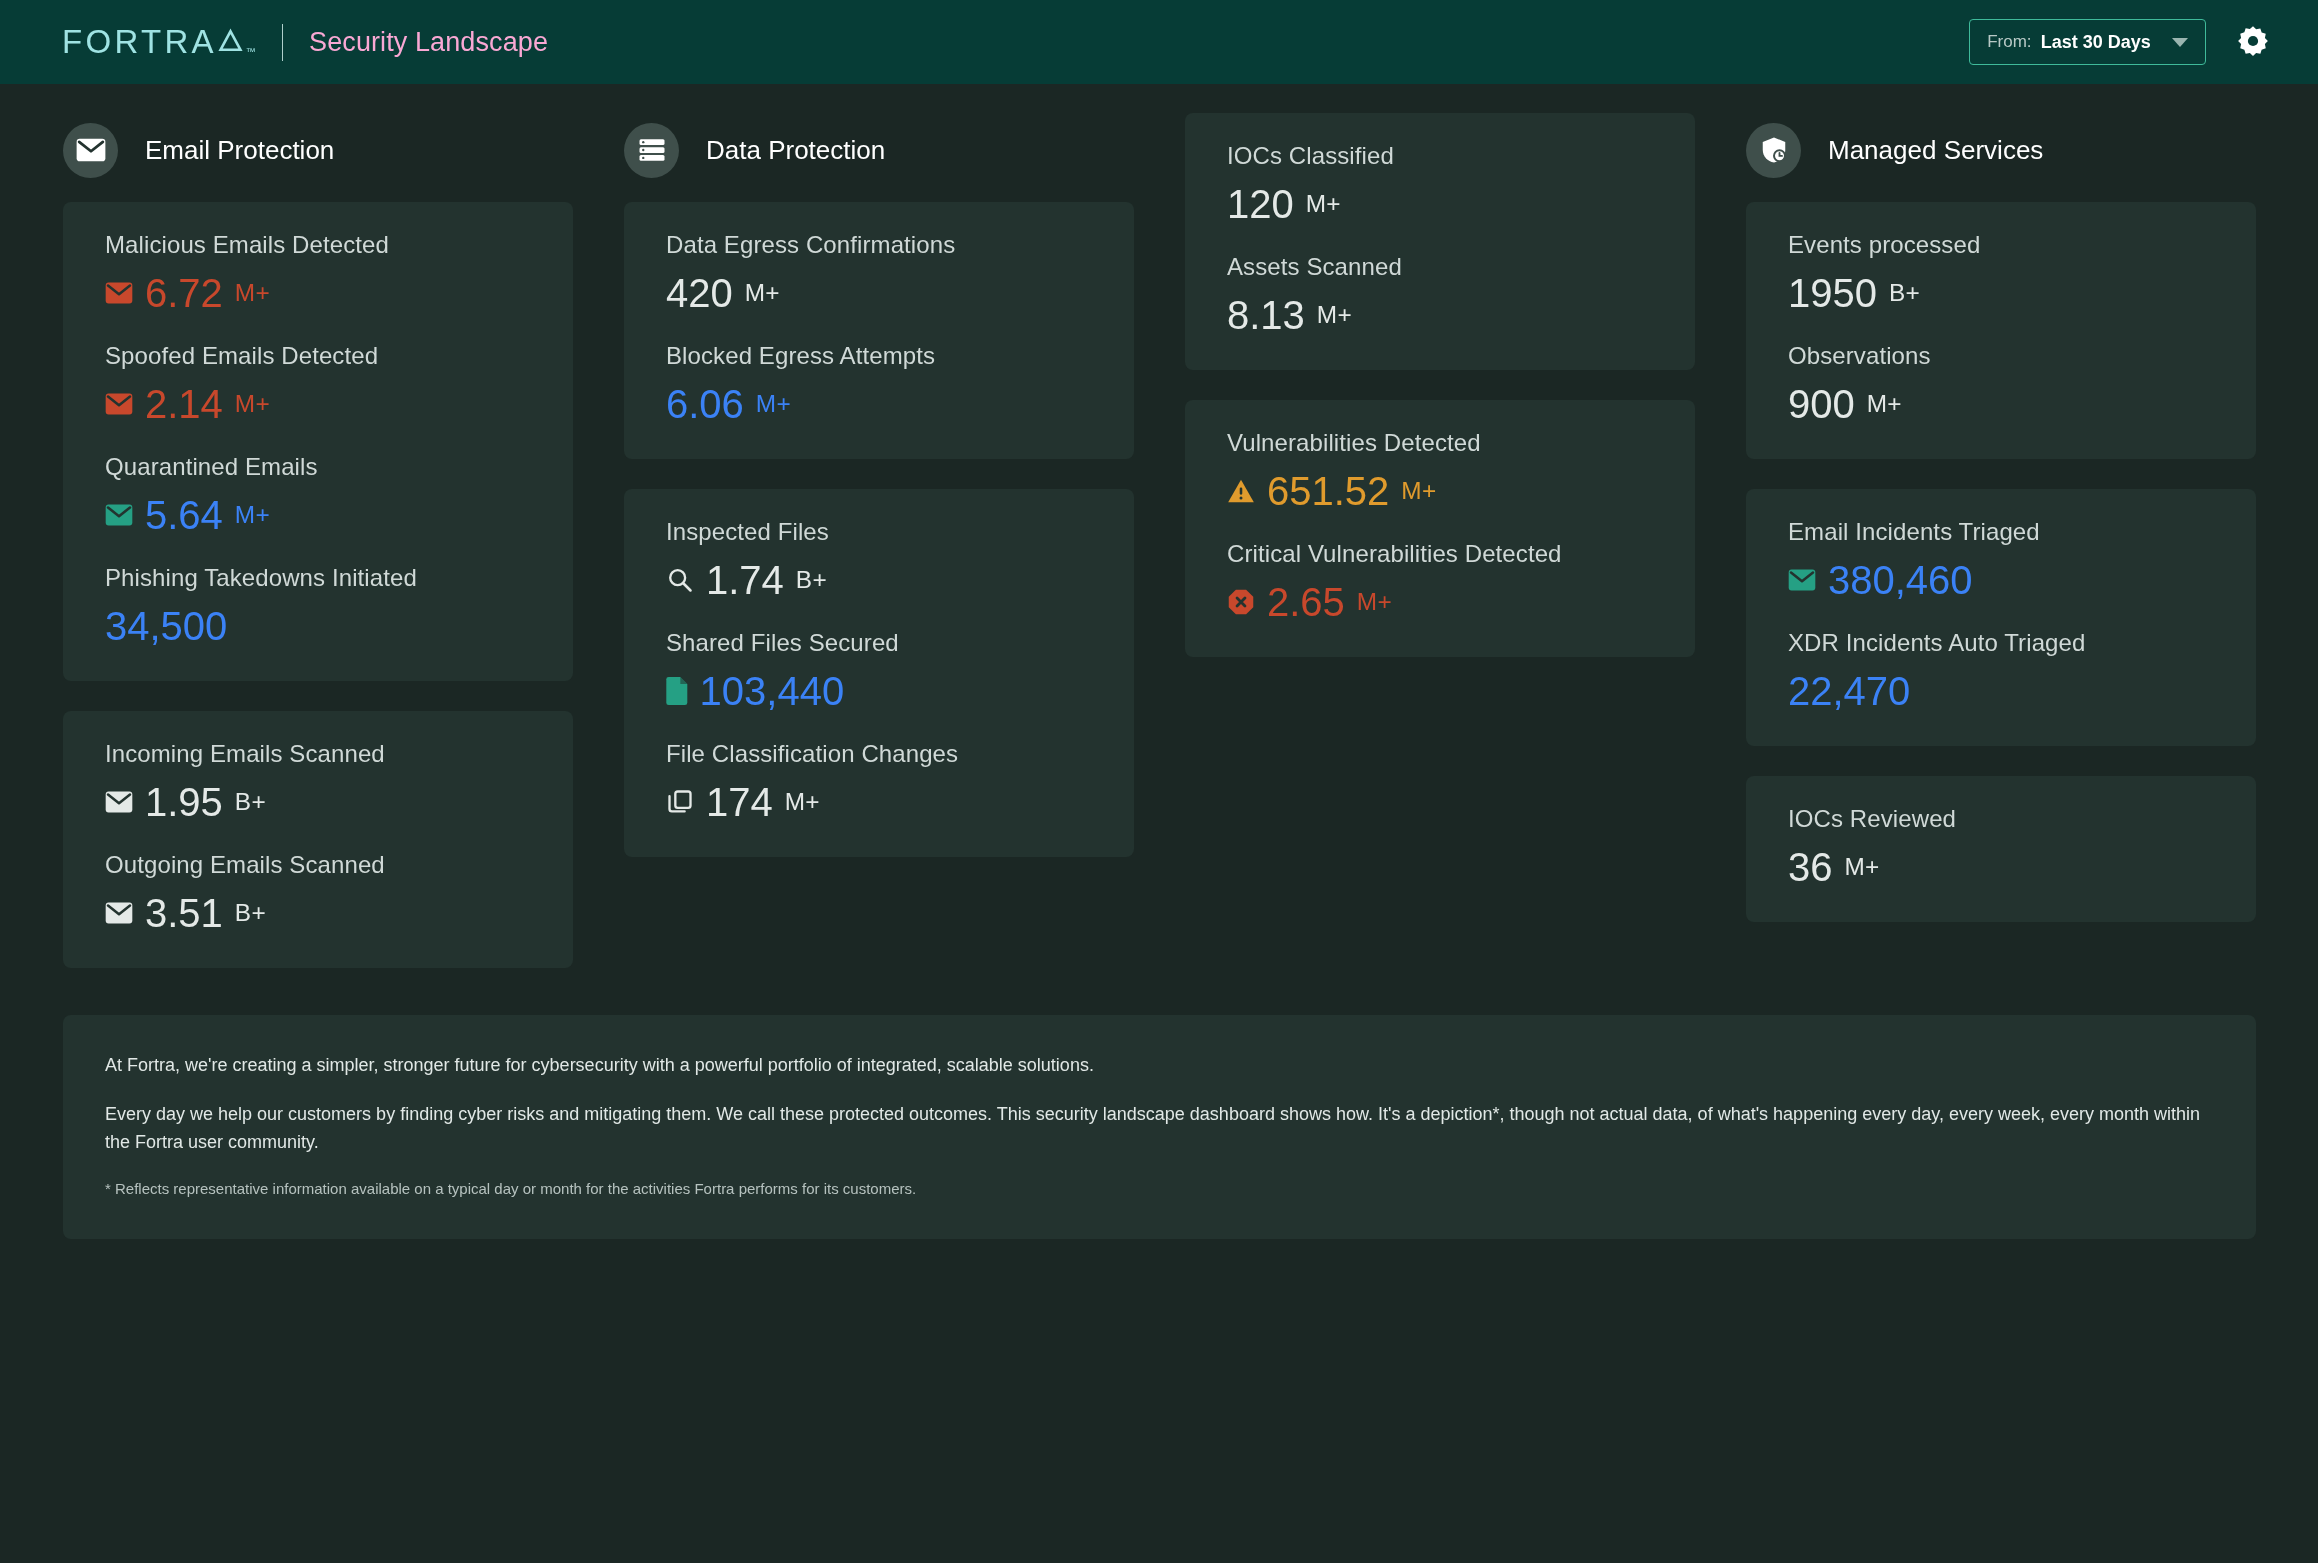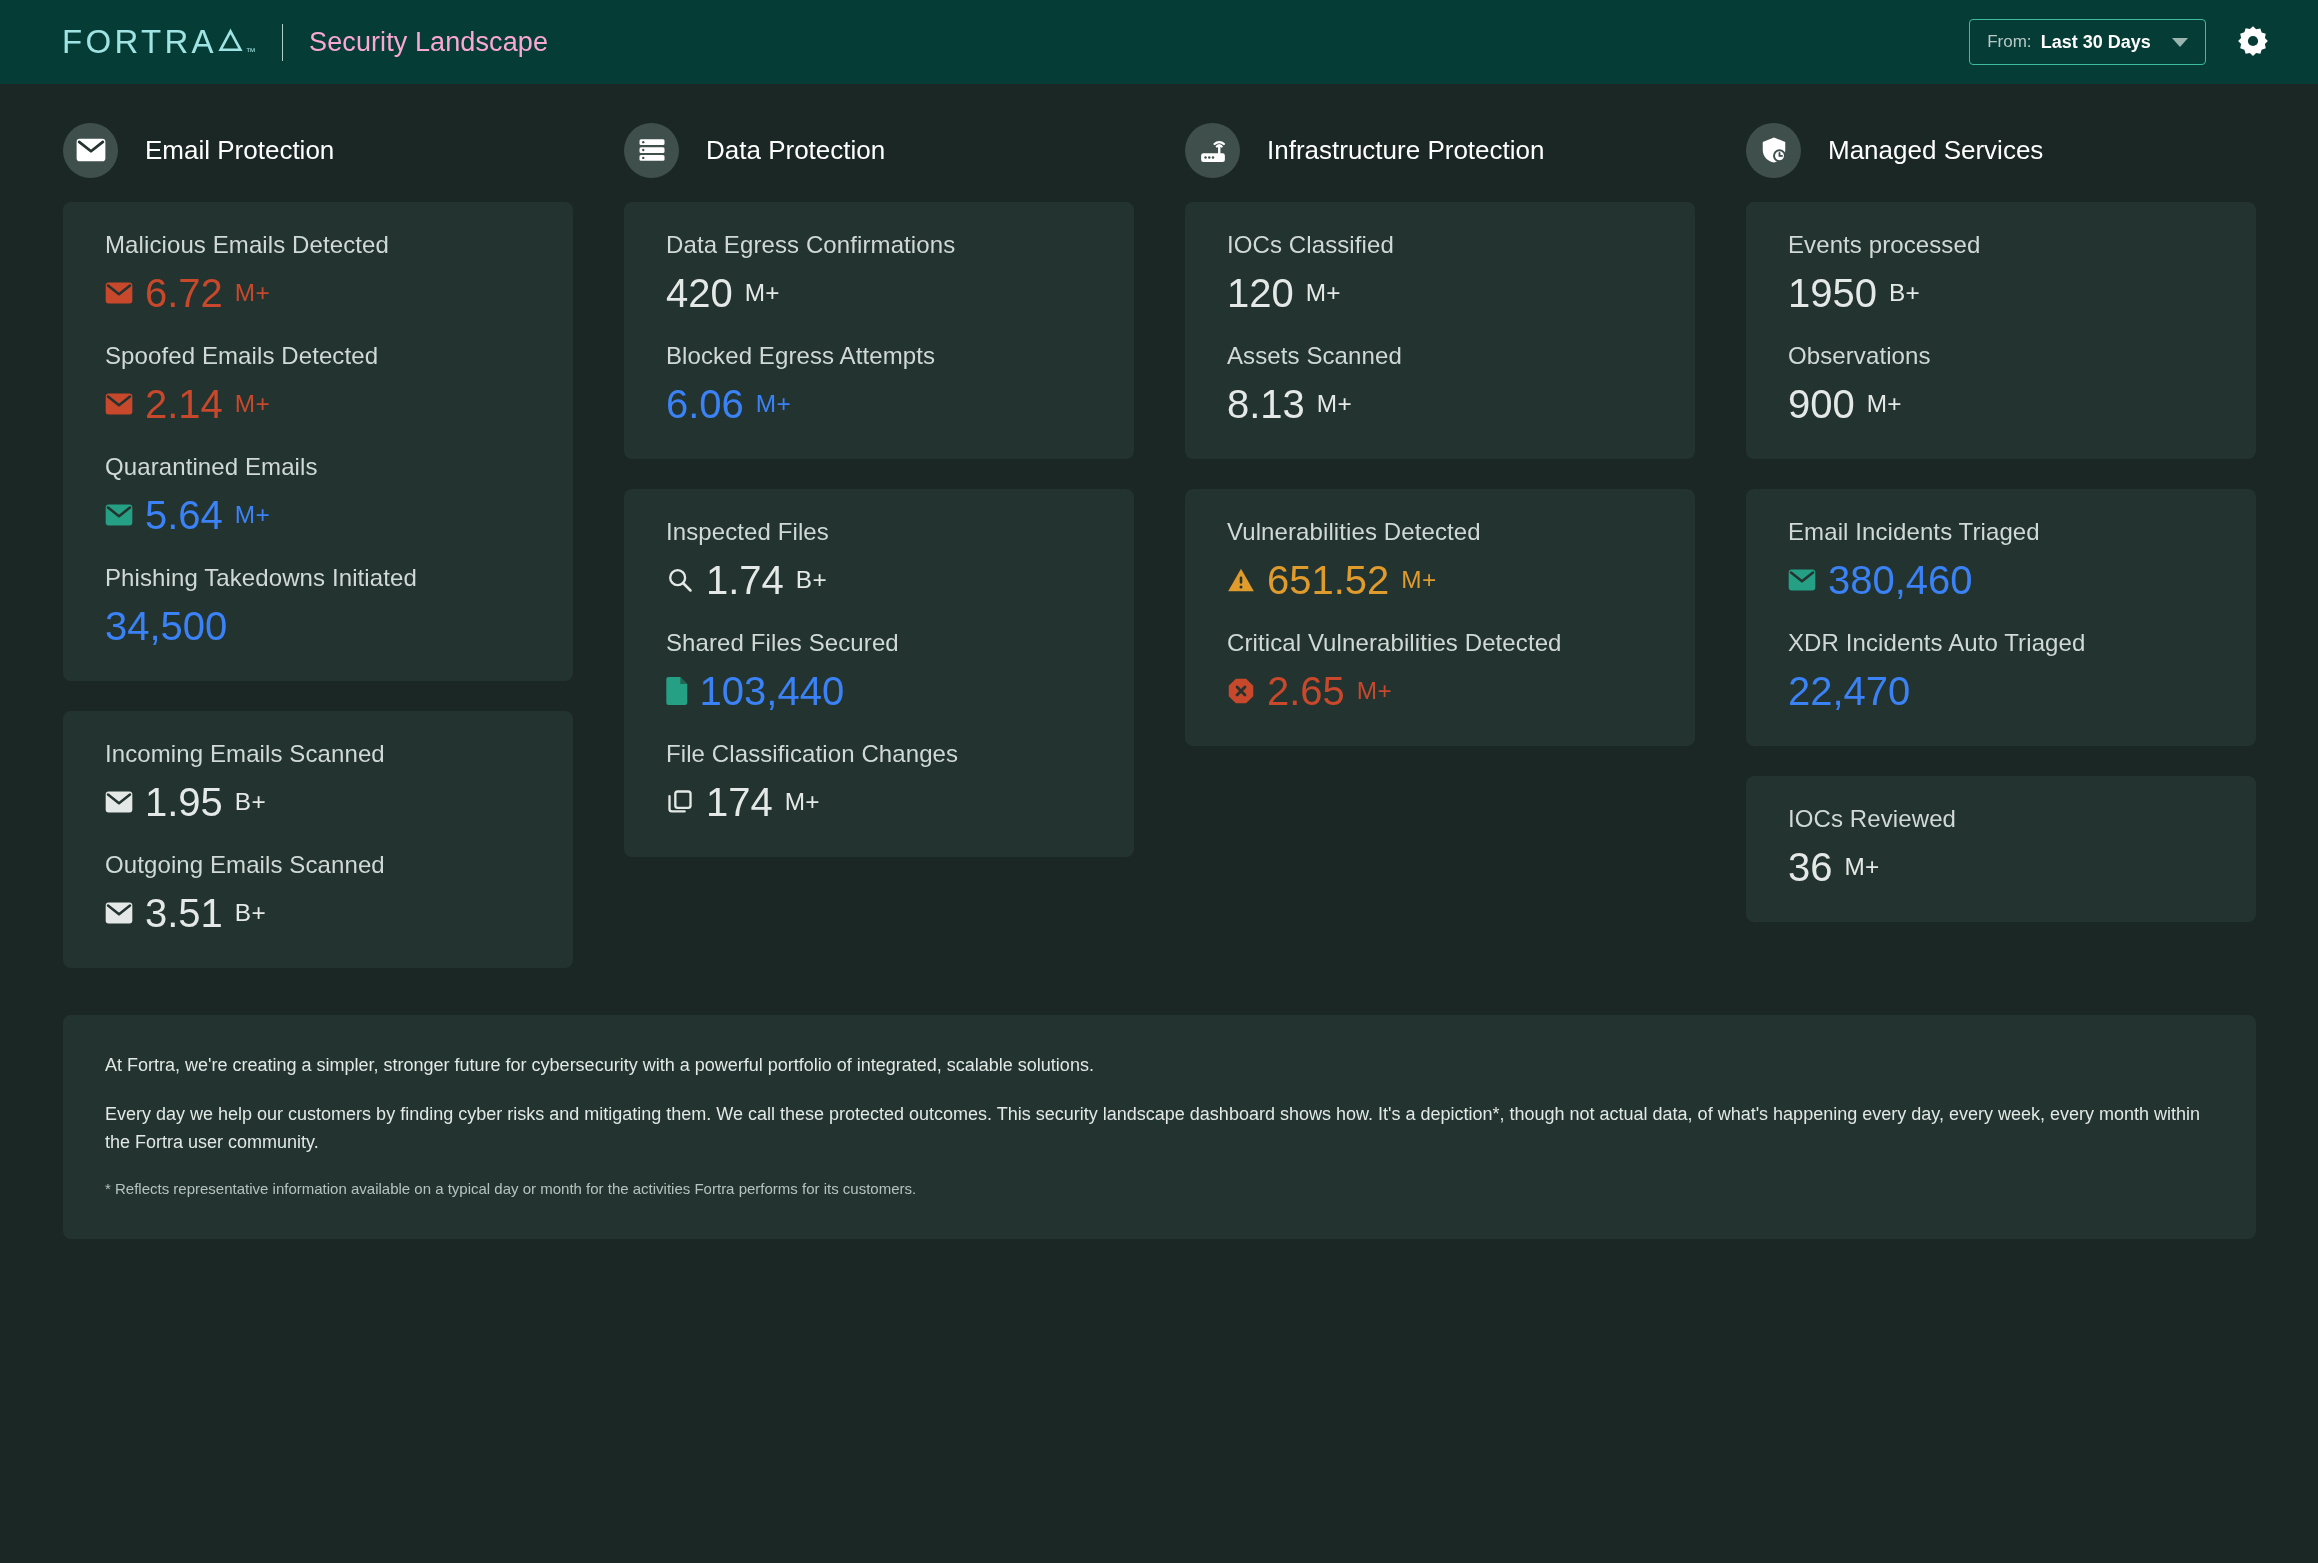--- a/index.html
+++ b/index.html
@@ -297,36 +297,20 @@
                 <path d="M16 20 H5 a2 2 0 0 1 -2 -2 V7" fill="none" stroke="#e4e9e7" stroke-width="2" stroke-linecap="round"></path>
               </svg>
             </span>
             <span class="m-num">174</span>
             <span class="m-suffix">M+</span>
           </div>
         </div>
       </div>
     </div>
     <div class="col">
-      <div class="col-head">
-        <div class="col-badge">
-          <span class="ic">
-            <svg width="30" height="30" viewBox="0 0 24 24" fill="none">
-              <rect x="2.5" y="14.5" width="19" height="7" rx="1.8" fill="#ffffff"></rect>
-              <circle cx="6" cy="18" r="1" fill="#3f4f4b"></circle>
-              <circle cx="9" cy="18" r="1" fill="#3f4f4b"></circle>
-              <circle cx="12" cy="18" r="1" fill="#3f4f4b"></circle>
-              <line x1="17" y1="14.5" x2="17" y2="8.5" stroke="#ffffff" stroke-width="1.9" stroke-linecap="round"></line>
-              <path d="M13.3 7.2 a5.2 5.2 0 0 1 7.4 0" stroke="#ffffff" stroke-width="1.9" fill="none" stroke-linecap="round"></path>
-              <path d="M15.1 9.2 a2.7 2.7 0 0 1 3.8 0" stroke="#ffffff" stroke-width="1.9" fill="none" stroke-linecap="round"></path>
-            </svg>
-          </span>
-        </div>
-        <div class="col-title">Infrastructure Protection</div>
-      </div>
       <div class="card">
         <div class="metric">
           <div class="m-label">IOCs Classified</div>
           <div class="m-value c-white">
             <span class="m-num">120</span>
             <span class="m-suffix">M+</span>
           </div>
         </div>
         <div class="metric">
           <div class="m-label">Assets Scanned</div>

